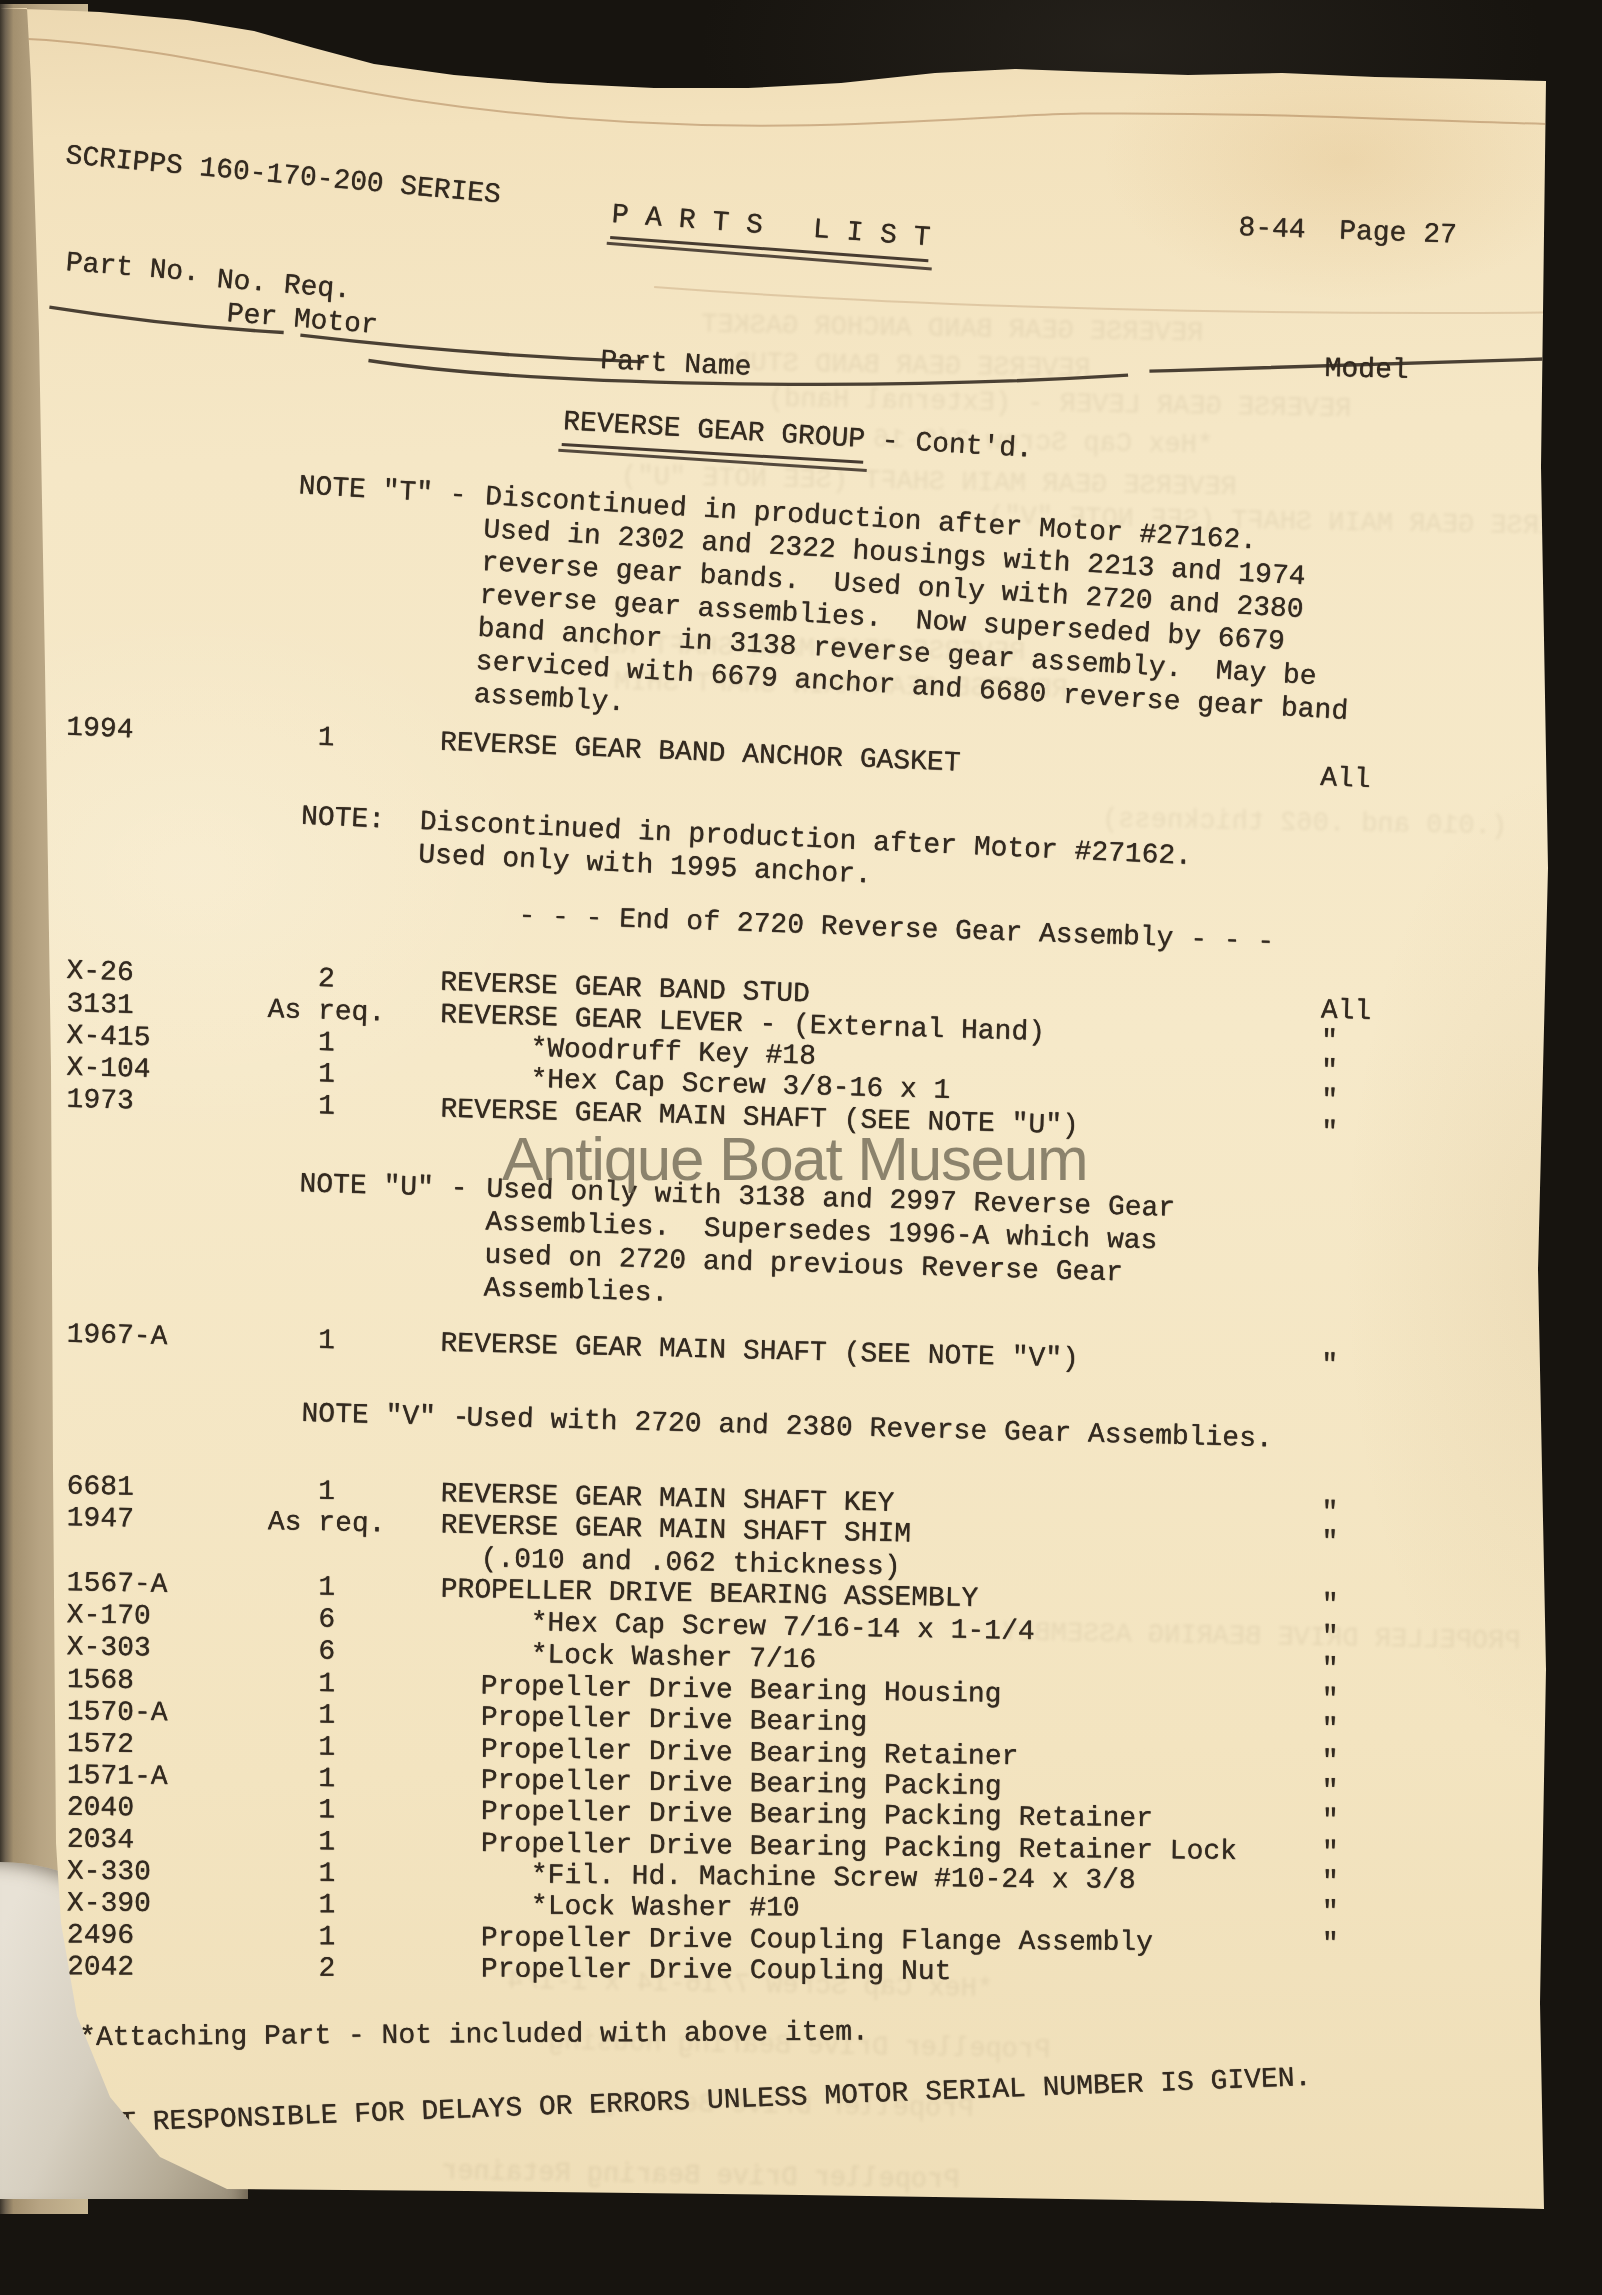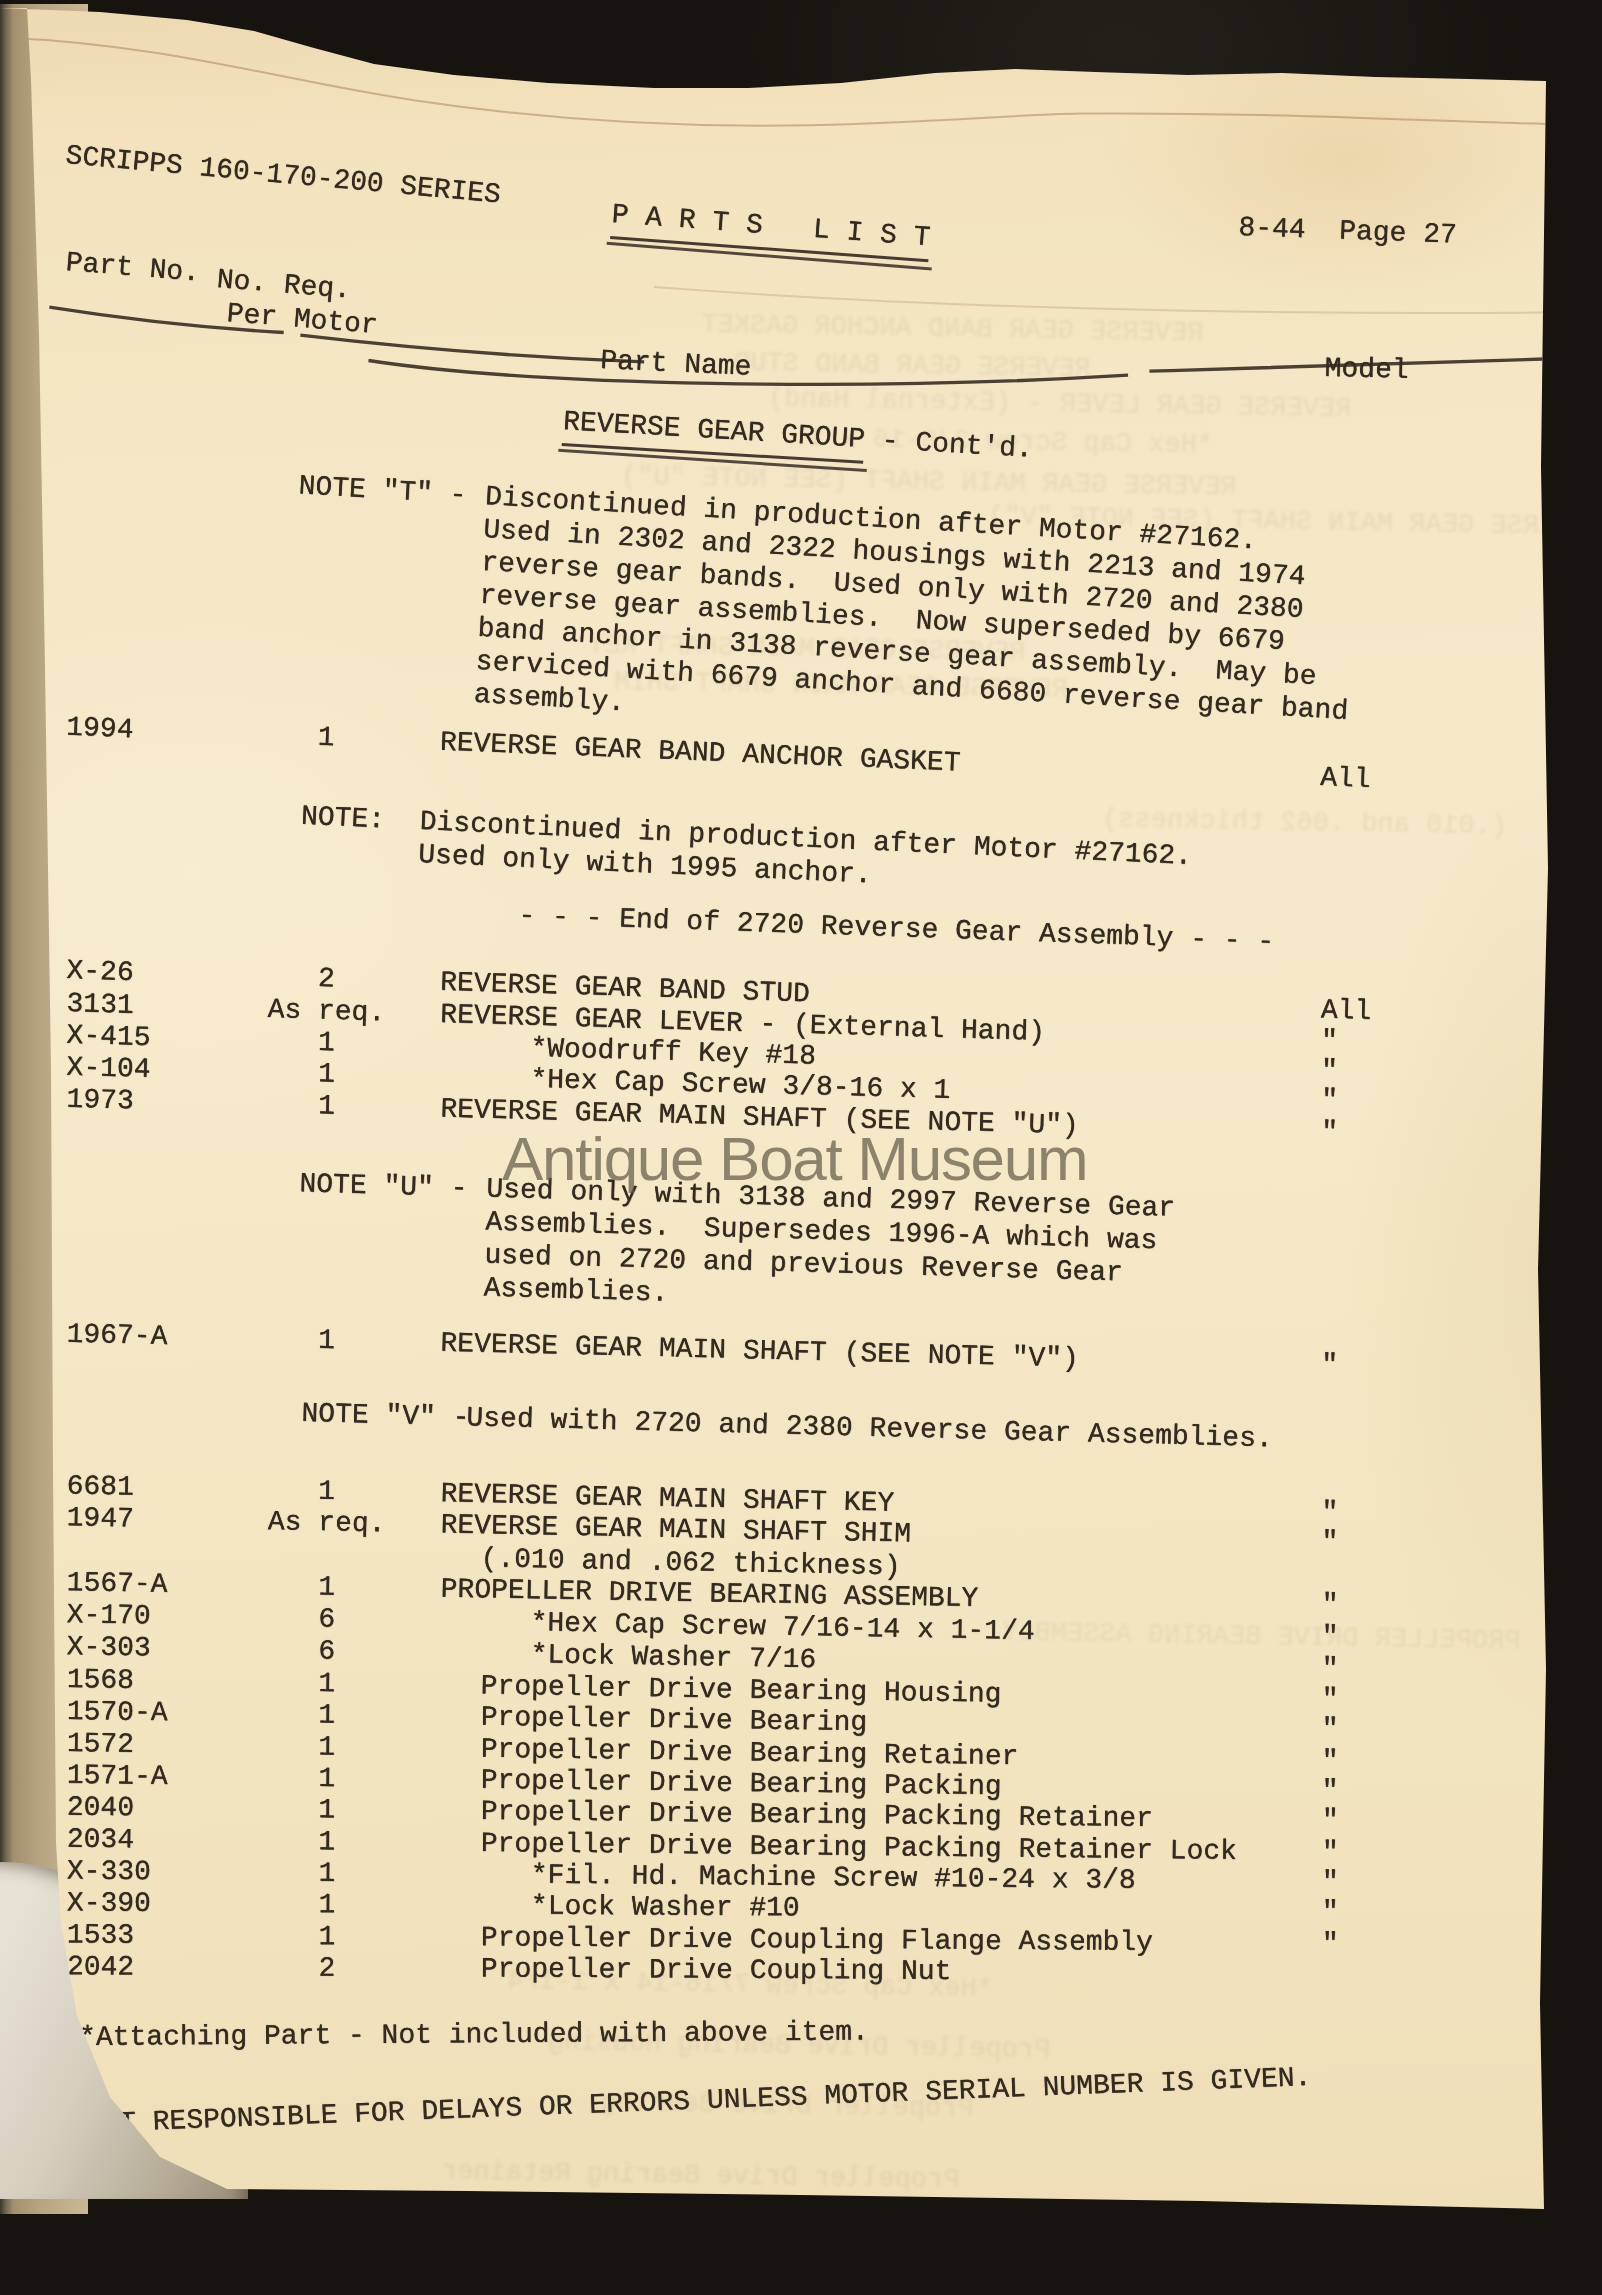--- a/index.html
+++ b/index.html
@@ -131,21 +131,21 @@
         <div class="t row ind2" style="left: 0px; top: 1598px; width: 1602px; transform: rotate(1deg);"><span class="r-no">X-170</span><span class="r-qty">6</span><span class="r-name">*Hex Cap Screw 7/16-14 x 1-1/4</span><span class="r-model">"</span></div>
         <div class="t row ind2" style="left: 0px; top: 1630px; width: 1602px; transform: rotate(1deg);"><span class="r-no">X-303</span><span class="r-qty">6</span><span class="r-name">*Lock Washer 7/16</span><span class="r-model">"</span></div>
         <div class="t row ind1" style="left: 0px; top: 1663px; width: 1602px; transform: rotate(0.9deg);"><span class="r-no">1568</span><span class="r-qty">1</span><span class="r-name">Propeller Drive Bearing Housing</span><span class="r-model">"</span></div>
         <div class="t row ind1" style="left: 0px; top: 1695px; width: 1602px; transform: rotate(0.8deg);"><span class="r-no">1570-A</span><span class="r-qty">1</span><span class="r-name">Propeller Drive Bearing</span><span class="r-model">"</span></div>
         <div class="t row ind1" style="left: 0px; top: 1727px; width: 1602px; transform: rotate(0.8deg);"><span class="r-no">1572</span><span class="r-qty">1</span><span class="r-name">Propeller Drive Bearing Retainer</span><span class="r-model">"</span></div>
         <div class="t row ind1" style="left: 0px; top: 1759px; width: 1602px; transform: rotate(0.7deg);"><span class="r-no">1571-A</span><span class="r-qty">1</span><span class="r-name">Propeller Drive Bearing Packing</span><span class="r-model">"</span></div>
         <div class="t row ind1" style="left: 0px; top: 1791px; width: 1602px; transform: rotate(0.6deg);"><span class="r-no">2040</span><span class="r-qty">1</span><span class="r-name">Propeller Drive Bearing Packing Retainer</span><span class="r-model">"</span></div>
         <div class="t row ind1" style="left: 0px; top: 1823px; width: 1602px; transform: rotate(0.6deg);"><span class="r-no">2034</span><span class="r-qty">1</span><span class="r-name">Propeller Drive Bearing Packing Retainer Lock</span><span class="r-model">"</span></div>
         <div class="t row ind2" style="left: 0px; top: 1855px; width: 1602px; transform: rotate(0.5deg);"><span class="r-no">X-330</span><span class="r-qty">1</span><span class="r-name">*Fil. Hd. Machine Screw #10-24 x 3/8</span><span class="r-model">"</span></div>
         <div class="t row ind2" style="left: 0px; top: 1887px; width: 1602px; transform: rotate(0.4deg);"><span class="r-no">X-390</span><span class="r-qty">1</span><span class="r-name">*Lock Washer #10</span><span class="r-model">"</span></div>
-        <div class="t row ind1" style="left: 0px; top: 1919px; width: 1602px; transform: rotate(0.4deg);"><span class="r-no">1533</span><span class="r-qty">1</span><span class="r-name">Propeller Drive Coupling Flange Assembly</span><span class="r-model">"</span></div>
+        <div class="t row ind1" style="left: 0px; top: 1919px; width: 1602px; transform: rotate(0.4deg);"><span class="r-no">2496</span><span class="r-qty">1</span><span class="r-name">Propeller Drive Coupling Flange Assembly</span><span class="r-model">"</span></div>
         <div class="t row ind1" style="left: 0px; top: 1951px; width: 1602px; transform: rotate(0.3deg);"><span class="r-no">2042</span><span class="r-qty">2</span><span class="r-name">Propeller Drive Coupling Nut</span><span class="r-model"></span></div>
       </div>
 
     
     <div class="t" style="left:79px;top:2022px;transform:rotate(-0.4deg);">*Attaching Part - Not included with above item.</div>
     <div class="t" style="left:85px;top:2109px;transform:rotate(-2.2deg);">NOT RESPONSIBLE FOR DELAYS OR ERRORS UNLESS MOTOR SERIAL NUMBER IS GIVEN.</div>
 
     
     <div id="ghosts">
         <div class="ghost" style="left: 701px; top: 314px;">REVERSE GEAR BAND ANCHOR GASKET</div>

